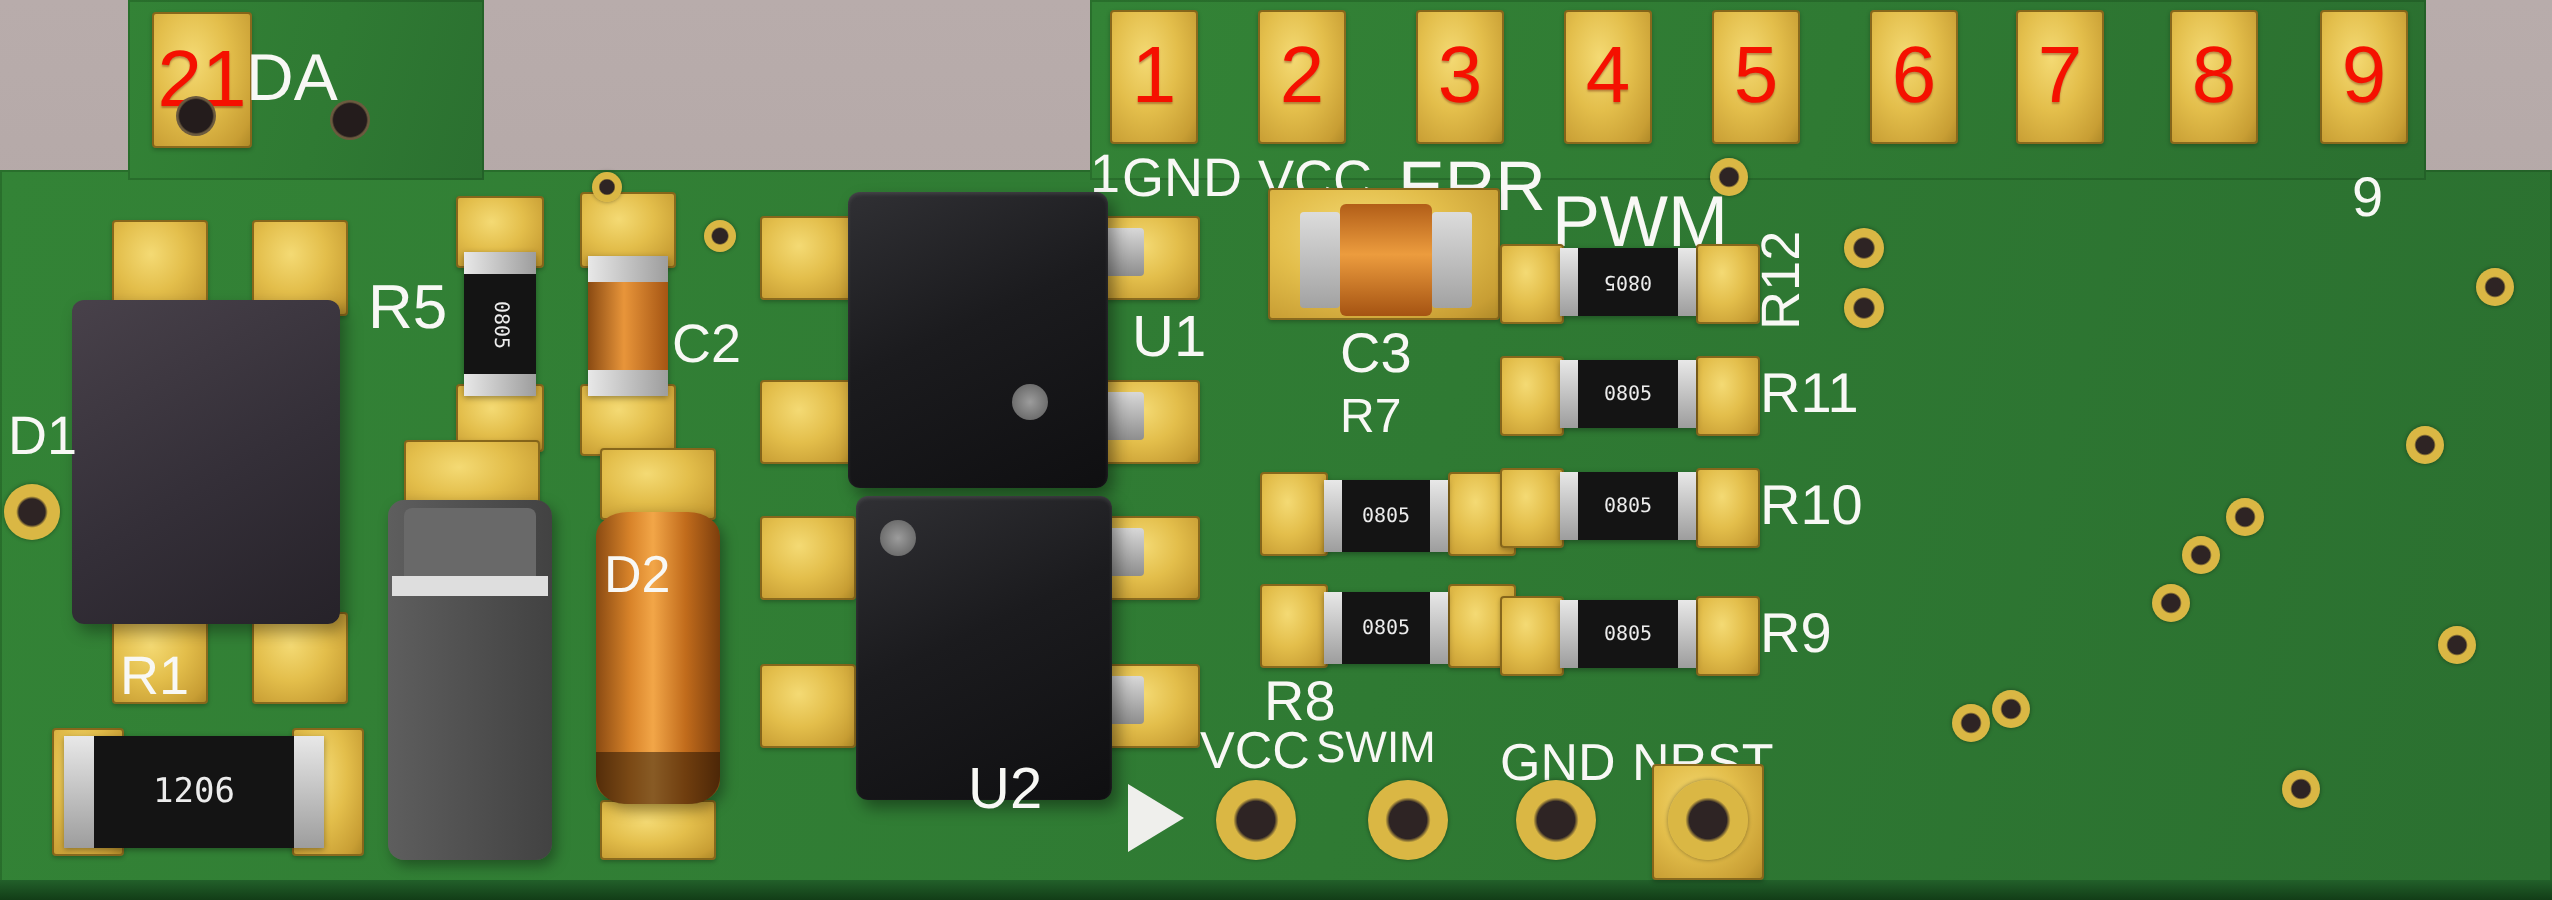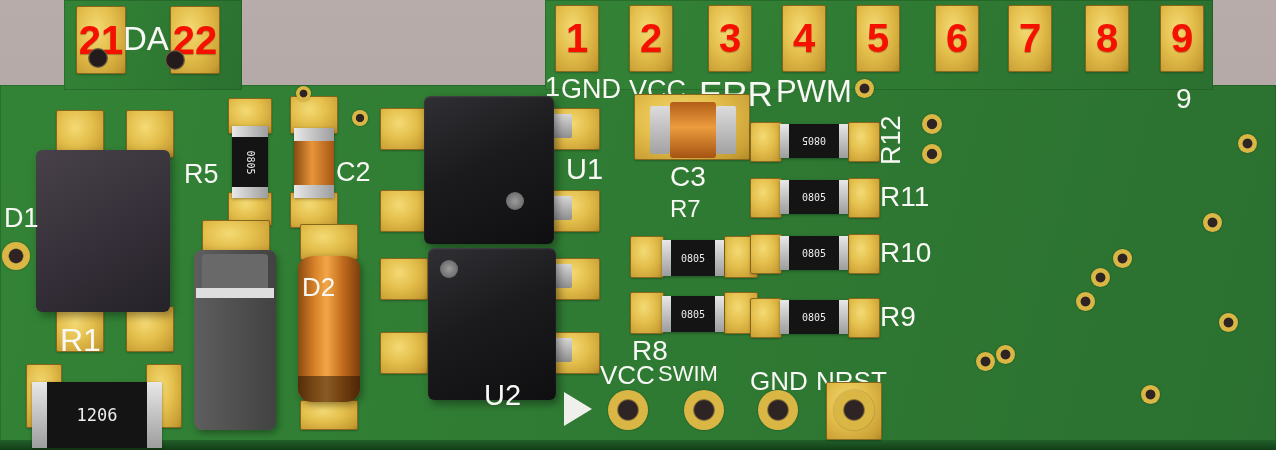--- a/index.html
+++ b/index.html
@@ -11,21 +11,21 @@
          box-shadow:inset 0 0 0 1px rgba(10,50,15,.25);}
   .edge{position:absolute;background:linear-gradient(180deg,#22602a,#123d17);}
   .pad{position:absolute;background:radial-gradient(ellipse at 40% 35%,#f4da74 0%,#e3be4b 45%,#c89e34 85%,#b08a28 100%);
        border:1px solid rgba(122,92,22,.85);border-radius:2px;box-shadow:0 1px 2px rgba(0,0,0,.25);}
   .via{position:absolute;border-radius:50%;
        background:radial-gradient(circle,#2e2424 0 33%,#dab744 40% 74%,#9e7d26 78% 100%);
        box-shadow:0 0 2px rgba(0,0,0,.4);}
   .dkhole{position:absolute;border-radius:50%;
        background:radial-gradient(circle,#241c1c 0 58%,#6b5a3e 64% 100%);}
   .silk{position:absolute;color:#f8f8f5;white-space:nowrap;line-height:1.05;}
-  .rednum{color:#f51000;font-weight:700;font-size:40px;text-shadow:0 1px 1px rgba(90,0,0,.35);}
+  .rednum{color:#f51000;font-weight:400;font-size:40px;text-shadow:0 1px 1px rgba(90,0,0,.35);}
   .padflex{display:flex;align-items:center;justify-content:center;}
   .ic{position:absolute;background:linear-gradient(155deg,#303034 0%,#1b1b1e 45%,#0f0f11 100%);
       border-radius:6px;box-shadow:3px 4px 8px rgba(0,0,0,.4),inset 0 1px 2px rgba(255,255,255,.12);}
   .icdot{position:absolute;border-radius:50%;background:radial-gradient(circle,#9c9c9c,#5a5a5a);}
   .pin{position:absolute;background:linear-gradient(180deg,#d8d8d8,#8e8e8e);border-radius:2px;}
   .chip-h{position:absolute;display:flex;box-shadow:0 1px 3px rgba(0,0,0,.35);}
   .chip-v{position:absolute;display:flex;flex-direction:column;box-shadow:0 1px 3px rgba(0,0,0,.35);}
   .cap{width:15px;background:linear-gradient(180deg,#e8e8e8,#9d9d9d);}
   .cap-s{width:9px;background:linear-gradient(180deg,#e8e8e8,#9d9d9d);}
   .capv{height:11px;background:linear-gradient(90deg,#e8e8e8,#9d9d9d);}
@@ -50,23 +50,20 @@
 <div id="scene">
 
   <div class="green" style="left:0;top:85px;width:1276px;height:365px"></div>
   <div class="green" style="left:64px;top:0;width:178px;height:90px"></div>
   <div class="green" style="left:545px;top:0;width:668px;height:90px"></div>
   <div class="edge" style="left:0;top:440px;width:1276px;height:10px"></div>
 
   <div class="pad padflex" style="left:76px;top:6px;width:48px;height:66px">
     <span class="rednum">21</span>
   </div>
-  <div class="pad padflex" style="left:170px;top:6px;width:48px;height:66px">
-    <span class="rednum">22</span>
-  </div>
   <div class="silk" style="left:123px;top:22px;font-size:33px">DA</div>
   <div class="dkhole" style="left:88px;top:48px;width:20px;height:20px"></div>
   <div class="dkhole" style="left:165px;top:50px;width:20px;height:20px"></div>
 
   <div class="pad padflex" style="left:555px;top:5px;width:42px;height:65px">
       <span class="rednum">1</span>
     </div>
   <div class="pad padflex" style="left:629px;top:5px;width:42px;height:65px">
       <span class="rednum">2</span>
     </div>
@@ -89,42 +86,42 @@
       <span class="rednum">8</span>
     </div>
   <div class="pad padflex" style="left:1160px;top:5px;width:42px;height:65px">
       <span class="rednum">9</span>
     </div>
 
   <div class="silk" style="left:545px;top:73px;font-size:27px">1</div>
   <div class="silk" style="left:561px;top:75px;font-size:27px">GND</div>
   <div class="silk" style="left:629px;top:76px;font-size:27px">VCC</div>
   <div class="silk" style="left:699px;top:76px;font-size:35px">ERR</div>
-  <div class="silk" style="left:776px;top:76px;font-size:31px">PWM</div>
+  <div class="silk" style="left:776px;top:92px;font-size:36px">PWM</div>
   <div class="silk" style="left:1176px;top:84px;font-size:28px">9</div>
 
   <div class="via" style="left:2px;top:242px;width:28px;height:28px"></div>
 
   <div class="pad" style="left:56px;top:110px;width:46px;height:46px"></div>
   <div class="pad" style="left:126px;top:110px;width:46px;height:46px"></div>
   <div class="pad" style="left:56px;top:306px;width:46px;height:44px"></div>
   <div class="pad" style="left:126px;top:306px;width:46px;height:44px"></div>
   <div class="dio" style="left:36px;top:150px;width:134px;height:162px"></div>
   <div class="silk" style="left:4px;top:204px;font-size:27px">D1</div>
 
-  <div class="silk" style="left:60px;top:324px;font-size:32px">R1</div>
+  <div class="silk" style="left:60px;top:324px;font-size:27px">R1</div>
   <div class="pad" style="left:26px;top:364px;width:34px;height:62px"></div>
   <div class="pad" style="left:146px;top:364px;width:34px;height:62px"></div>
-  <div class="chip-h" style="left:32px;top:382px;width:130px;height:66px">
+  <div class="chip-h" style="left:32px;top:368px;width:130px;height:56px">
     <i class="cap"></i>
     <b class="cbody" style="font-size:17px;font-weight:400">1206</b>
     <i class="cap"></i>
   </div>
 
-  <div class="silk" style="left:184px;top:160px;font-size:27px">R5</div>
+  <div class="silk" style="left:184px;top:138px;font-size:31px">R5</div>
   <div class="pad" style="left:228px;top:98px;width:42px;height:34px"></div>
   <div class="pad" style="left:228px;top:192px;width:42px;height:32px"></div>
   <div class="chip-v" style="left:232px;top:126px;width:36px;height:72px">
     <i class="capv"></i>
     <b class="cbody" style="font-size:10px;font-weight:400">
         <span class="rot90">0805</span>
       </b>
     <i class="capv"></i>
   </div>
 

